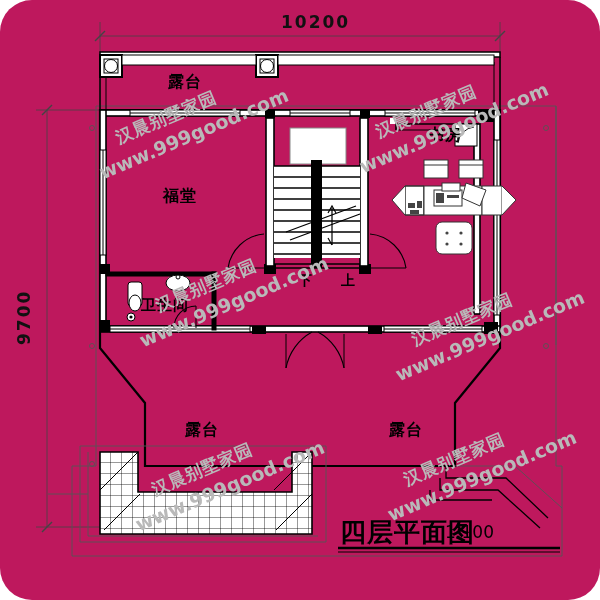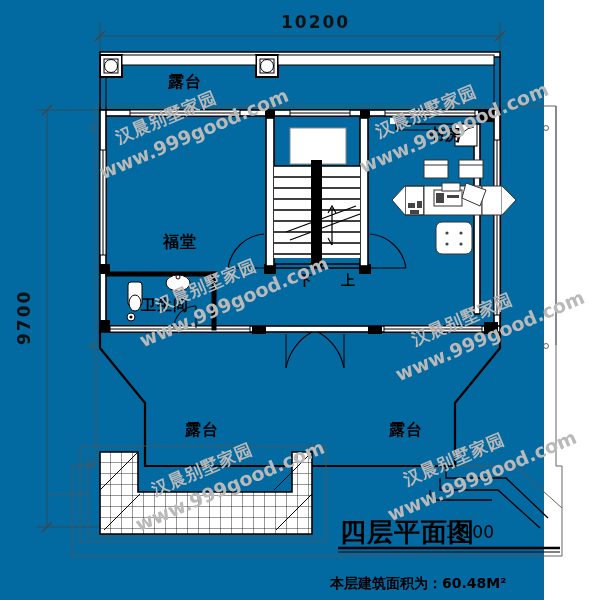--- a/index.html
+++ b/index.html
@@ -1,18 +1,18 @@
 <!DOCTYPE html>
 <html><head>
 <meta charset="utf-8">
 <style>
   html,body{margin:0;padding:0;background:#ffffff;}
   body{width:600px;height:600px;overflow:hidden;
        font-family:"DejaVu Sans","Liberation Sans",sans-serif;}
-  #stage{position:relative;width:544px;height:600px;background:#0369a1;}
+  #stage{position:relative;width:600px;height:600px;background:#be185d;border-radius:32px;}
   svg{position:absolute;left:0;top:0;}
   .lbl{position:absolute;font-weight:bold;color:#000;white-space:nowrap;}
   .room-lbl{font-size:16px;letter-spacing:1px;}
   .dir-lbl{font-size:14px;}
   .dim-lbl{font-size:17px;color:#111;letter-spacing:2px;}
   .title-lbl{font-size:26px;font-weight:bold;letter-spacing:1px;}
   .scale-lbl{font-size:17px;font-weight:normal;}
   .area-lbl{font-size:14px;font-weight:bold;letter-spacing:0px;}
   .wm{position:absolute;color:#b9b9b9;font-weight:bold;white-space:nowrap;
       transform-origin:left top;pointer-events:none;}
@@ -276,32 +276,31 @@
     <circle cx="92" cy="128" r="2.5"></circle>
     <circle cx="92" cy="346" r="2.5"></circle>
   </g>
 </svg>
 
 <div class="lbl dim-lbl" style="left:281px;top:12px;">10200</div>
 
 <div class="lbl dim-lbl" style="left:14px;top:345px;transform:rotate(-90deg);transform-origin:left top;">9700</div>
 
 <div class="lbl room-lbl" style="left:168px;top:72px;">露台</div>
-<div class="lbl room-lbl" style="left:163px;top:186px;margin-top:46px;">福堂</div>
+<div class="lbl room-lbl" style="left:163px;top:186px;">福堂</div>
 <div class="lbl room-lbl" style="left:428px;top:125px;font-family:Liberation Mono, monospace;">书房</div>
 <div class="lbl room-lbl" style="left:141px;top:296px;font-size:15px;">卫生间</div>
 <div class="lbl room-lbl" style="left:185px;top:420px;">露台</div>
 <div class="lbl room-lbl" style="left:389px;top:420px;">露台</div>
 
 <div class="lbl dir-lbl" style="left:298px;top:272px;">下</div>
 <div class="lbl dir-lbl" style="left:341px;top:272px;">上</div>
 
 <div class="lbl title-lbl" style="left:340px;top:515px;">四层平面图</div>
 <div class="lbl scale-lbl" style="left:445px;top:522px;">1:100</div>
-<div class="lbl area-lbl" style="left:330px;top:575px;">本层建筑面积为：60.48M²</div>
 
 <div id="watermarks">
       <div class="wm wm-cn" style="left: 112px; top: 128px; color: rgb(185, 185, 185); transform: rotate(-23deg);">汉晨别墅家园</div>
       <div class="wm wm-url" style="left: 96px; top: 163px; color: rgb(185, 185, 185); transform: rotate(-23deg);">www.999good.com</div>
       <div class="wm wm-cn" style="left: 372px; top: 122px; color: rgb(185, 185, 185); transform: rotate(-23deg);">汉晨别墅家园</div>
       <div class="wm wm-url" style="left: 356px; top: 157px; color: rgb(185, 185, 185); transform: rotate(-23deg);">www.999good.com</div>
       <div class="wm wm-cn" style="left: 152px; top: 296px; color: rgb(185, 185, 185); transform: rotate(-23deg);">汉晨别墅家园</div>
       <div class="wm wm-url" style="left: 136px; top: 331px; color: rgb(185, 185, 185); transform: rotate(-23deg);">www.999good.com</div>
       <div class="wm wm-cn" style="left: 408px; top: 330px; color: rgb(185, 185, 185); transform: rotate(-23deg);">汉晨别墅家园</div>
       <div class="wm wm-url" style="left: 392px; top: 365px; color: rgb(185, 185, 185); transform: rotate(-23deg);">www.999good.com</div>

